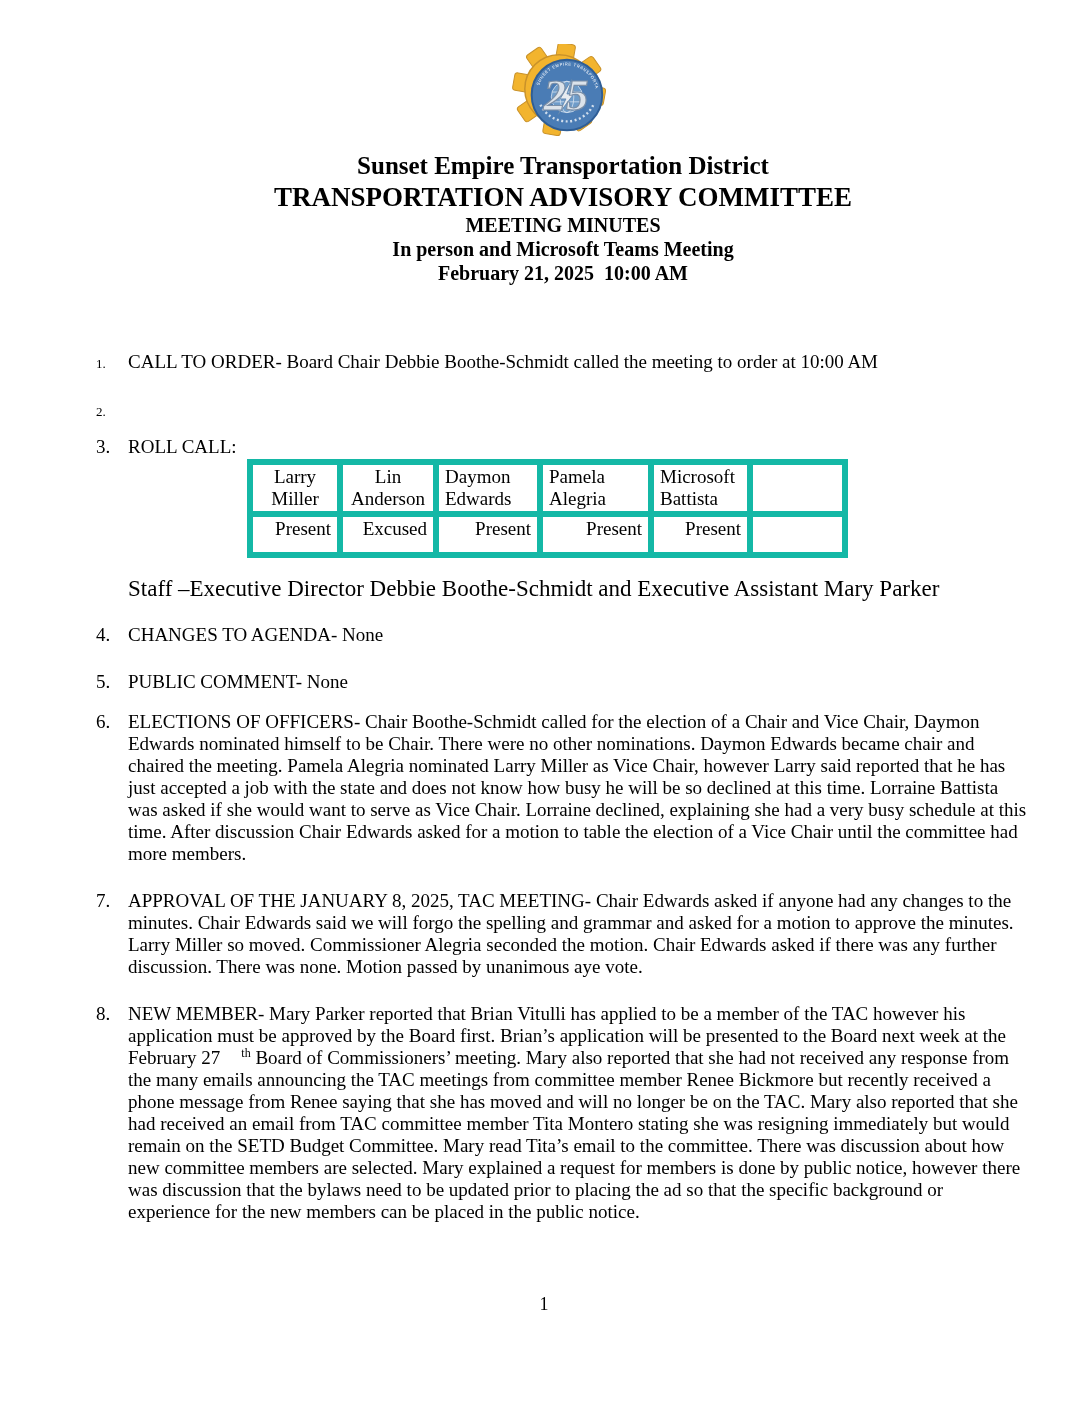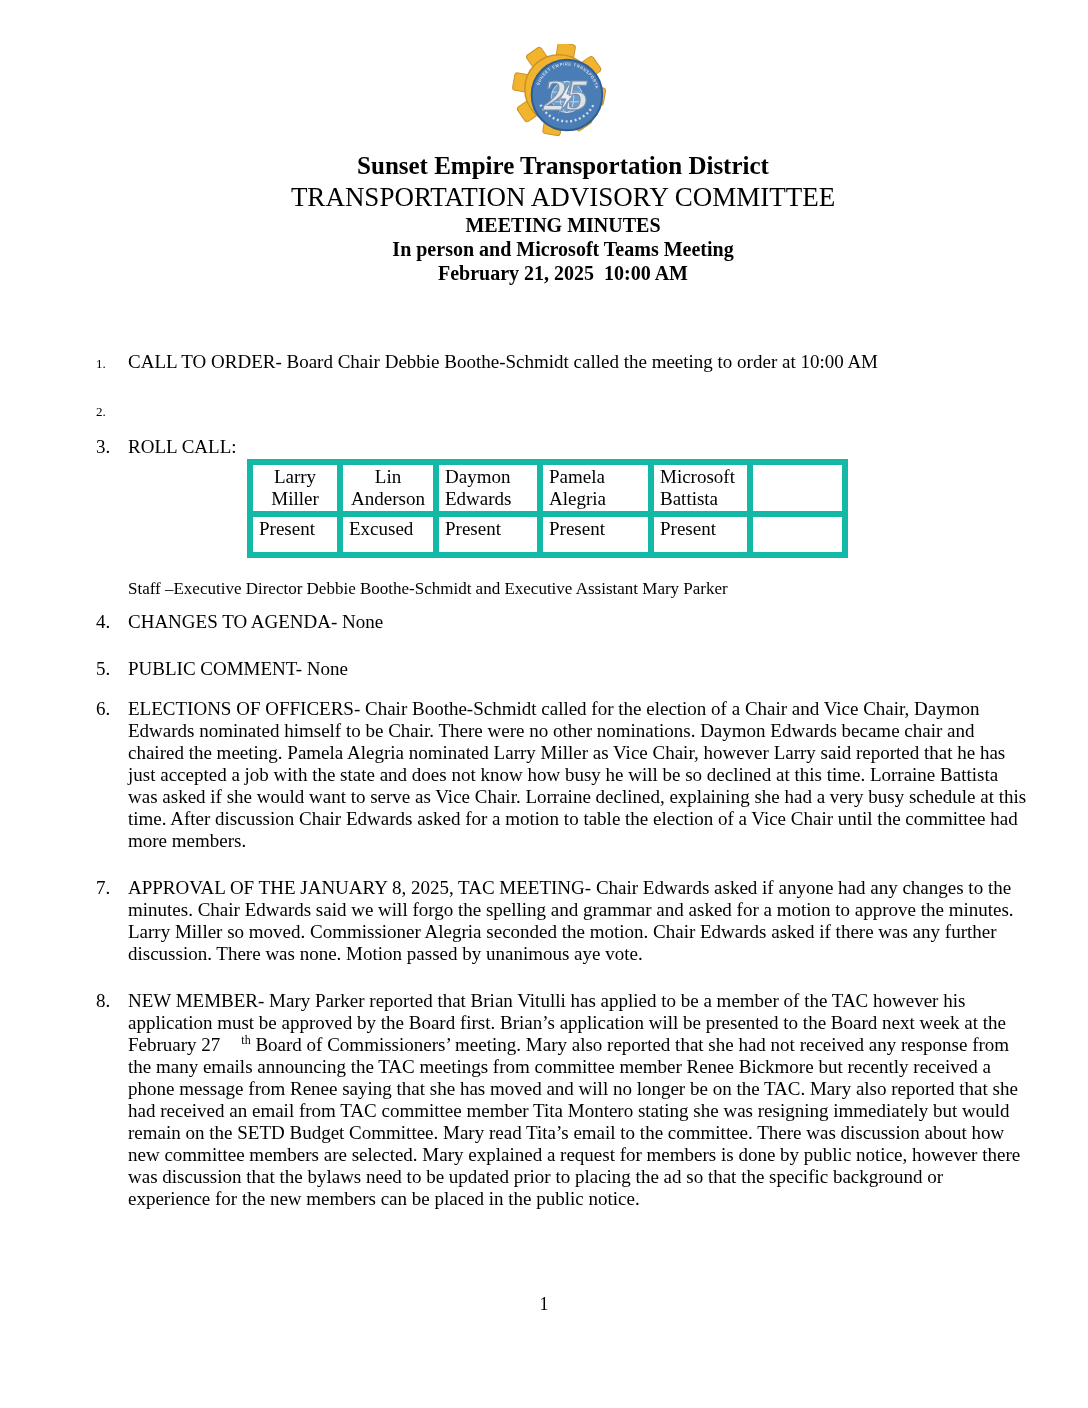--- a/index.html
+++ b/index.html
@@ -10,21 +10,21 @@
     background:#ffffff;
     font-family:"Liberation Serif", serif;
     color:#000;
     overflow:hidden;
   }
   header { padding-top:44px; text-align:center; }
   .logo-wrap { width:100%; text-align:center; }
   .logo-wrap svg { display:block; margin:0 auto; margin-left:508px; }
   .titles { padding-left:38px; }
   .title-org        { font-size:25px; font-weight:bold; line-height:30px; margin-top:7px; }
-  .title-committee  { font-size:27px; font-weight:normal; line-height:32px; }
+  .title-committee  { font-size:27px; font-weight:bold; line-height:32px; }
   .title-sub        { font-size:20px; font-weight:bold; line-height:24px; }
   .title-datetime   { white-space:pre; }
 
   main { padding-top:66px; }
   .item { display:flex; align-items:baseline; margin-left:96px; margin-right:58px; }
   .item .num  { flex:none; width:32px; font-size:19px; line-height:22px; }
   .item .num.small { font-size:13px; }
   .item .text { width:902px; font-size:19px; line-height:22px; }
   sup.ord { font-size:12px; vertical-align:super; line-height:0;margin-left:21px; }
 
@@ -54,25 +54,25 @@
   table.roll-call col:nth-child(3){ width:104px; }
   table.roll-call col:nth-child(4){ width:111px; }
   table.roll-call col:nth-child(5){ width:99px; }
   table.roll-call col:nth-child(6){ width:95px; }
   table.roll-call tr.names td { height:44px; }
   table.roll-call tr.names td:nth-child(1),
   table.roll-call tr.names td:nth-child(2) { text-align:center; }
   table.roll-call tr.names td:nth-child(3),
   table.roll-call tr.names td:nth-child(4),
   table.roll-call tr.names td:nth-child(5) { text-align:left; }
-  table.roll-call tr.status td { height:33px; text-align:left; }
+  table.roll-call tr.status td { height:33px; text-align:right; }
 
   .staff-line {
-    margin:20px 58px 11px 128px;
-    font-size:17px; line-height:22px;
+    margin:20px 58px 24px 128px;
+    font-size:23px; line-height:22px;
   }
   .page-number {
     position:absolute; top:1294px; left:0; width:100%;
     text-align:center; font-size:18px;
   }
 </style>
 </head>
 <body>
 
 <div class="page">

